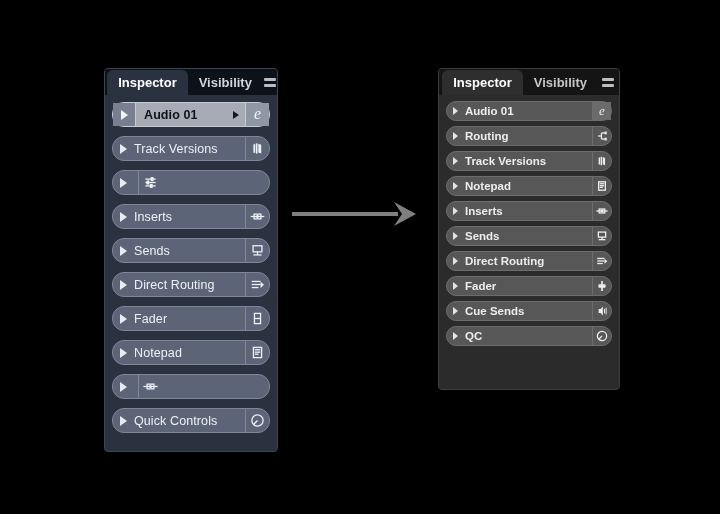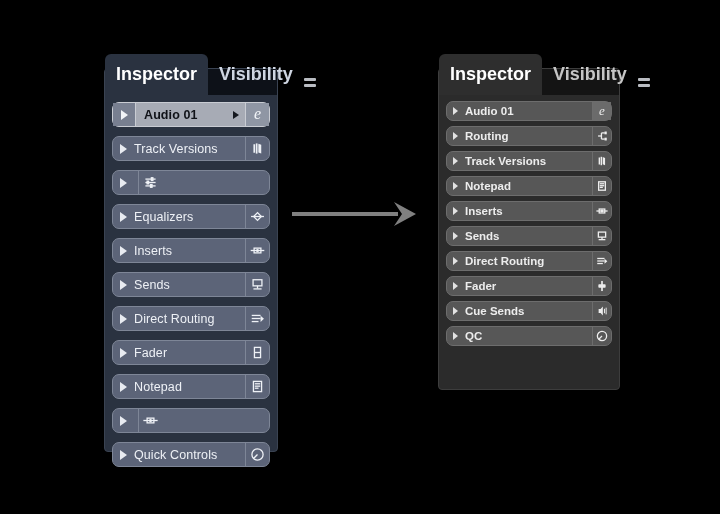--- a/index.html
+++ b/index.html
@@ -9,35 +9,35 @@
     overflow:hidden;position:relative;
   }
   .stage{position:absolute;inset:0;}
 
   
   .panel{position:absolute;border-radius:3px;}
 
   
   .tabbar{position:relative;height:26px;display:flex;align-items:flex-end;}
   .tab{
-    height:25px;line-height:25px;padding:8px 11px;
-    border-radius:6px 6px 0 0;font-size:18px;font-weight:bold;
+    height:25px;line-height:25px;padding:0 11px;
+    border-radius:6px 6px 0 0;font-size:13px;font-weight:bold;
     white-space:nowrap;
   }
   .hamburger{
     margin-left:auto;width:26px;height:25px;
     display:flex;flex-direction:column;justify-content:center;align-items:center;gap:3px;
   }
   .hamburger i{display:block;width:12px;height:3px;background:#b9bcc2;border-radius:1px;}
 
   .rows{padding:6px 7px 7px 7px;display:flex;flex-direction:column;}
 
   .row{
     position:relative;display:flex;align-items:center;
-    border-radius:7px;box-sizing:border-box;
+    border-radius:12px;box-sizing:border-box;
   }
   .row .arrow{
     width:0;height:0;border-style:solid;flex:0 0 auto;
   }
   .row .label{flex:1 1 auto;white-space:nowrap;overflow:hidden;}
   .row .iconbox{
     flex:0 0 auto;display:flex;align-items:center;justify-content:center;
     box-sizing:border-box;
   }
   svg{display:block;}
@@ -165,32 +165,20 @@
        <line x1="3.4000000000000004" y1="11.899999999999999" x2="13.600000000000001" y2="11.899999999999999"></line>
        <rect x="9.350000000000001" y="3.74" width="1.53" height="2.72" fill="currentColor"></rect>
        <rect x="5.1" y="7.14" width="1.53" height="2.72" fill="currentColor"></rect>
        <rect x="8.5" y="10.54" width="1.53" height="2.72" fill="currentColor"></rect>
               </g>
             </svg>
           </span>
         </div>
         <div class="row">
           <span class="arrow"></span>
-          <span class="label">Equalizers</span>
-          <span class="iconbox">
-                <svg width="17" height="17" viewBox="0 0 17 17">
-              <g stroke="currentColor" fill="none" stroke-width="1.3">
-                <line x1="2.04" y1="8.5" x2="14.96" y2="8.5"></line>
-       <rect x="5.78" y="5.78" width="5.44" height="5.44" transform="rotate(45 8.5 8.5)"></rect>
-              </g>
-            </svg>
-          </span>
-        </div>
-        <div class="row">
-          <span class="arrow"></span>
           <span class="label">Inserts</span>
           <span class="iconbox">
                 <svg width="17" height="17" viewBox="0 0 17 17">
               <g stroke="currentColor" fill="none" stroke-width="1.3">
                 <line x1="1.7000000000000002" y1="8.5" x2="15.3" y2="8.5"></line>
        <rect x="5.1" y="6.12" width="6.800000000000001" height="4.760000000000001"></rect>
        <circle cx="8.5" cy="8.5" r="0.935" fill="currentColor"></circle>
               </g>
             </svg>
           </span>

